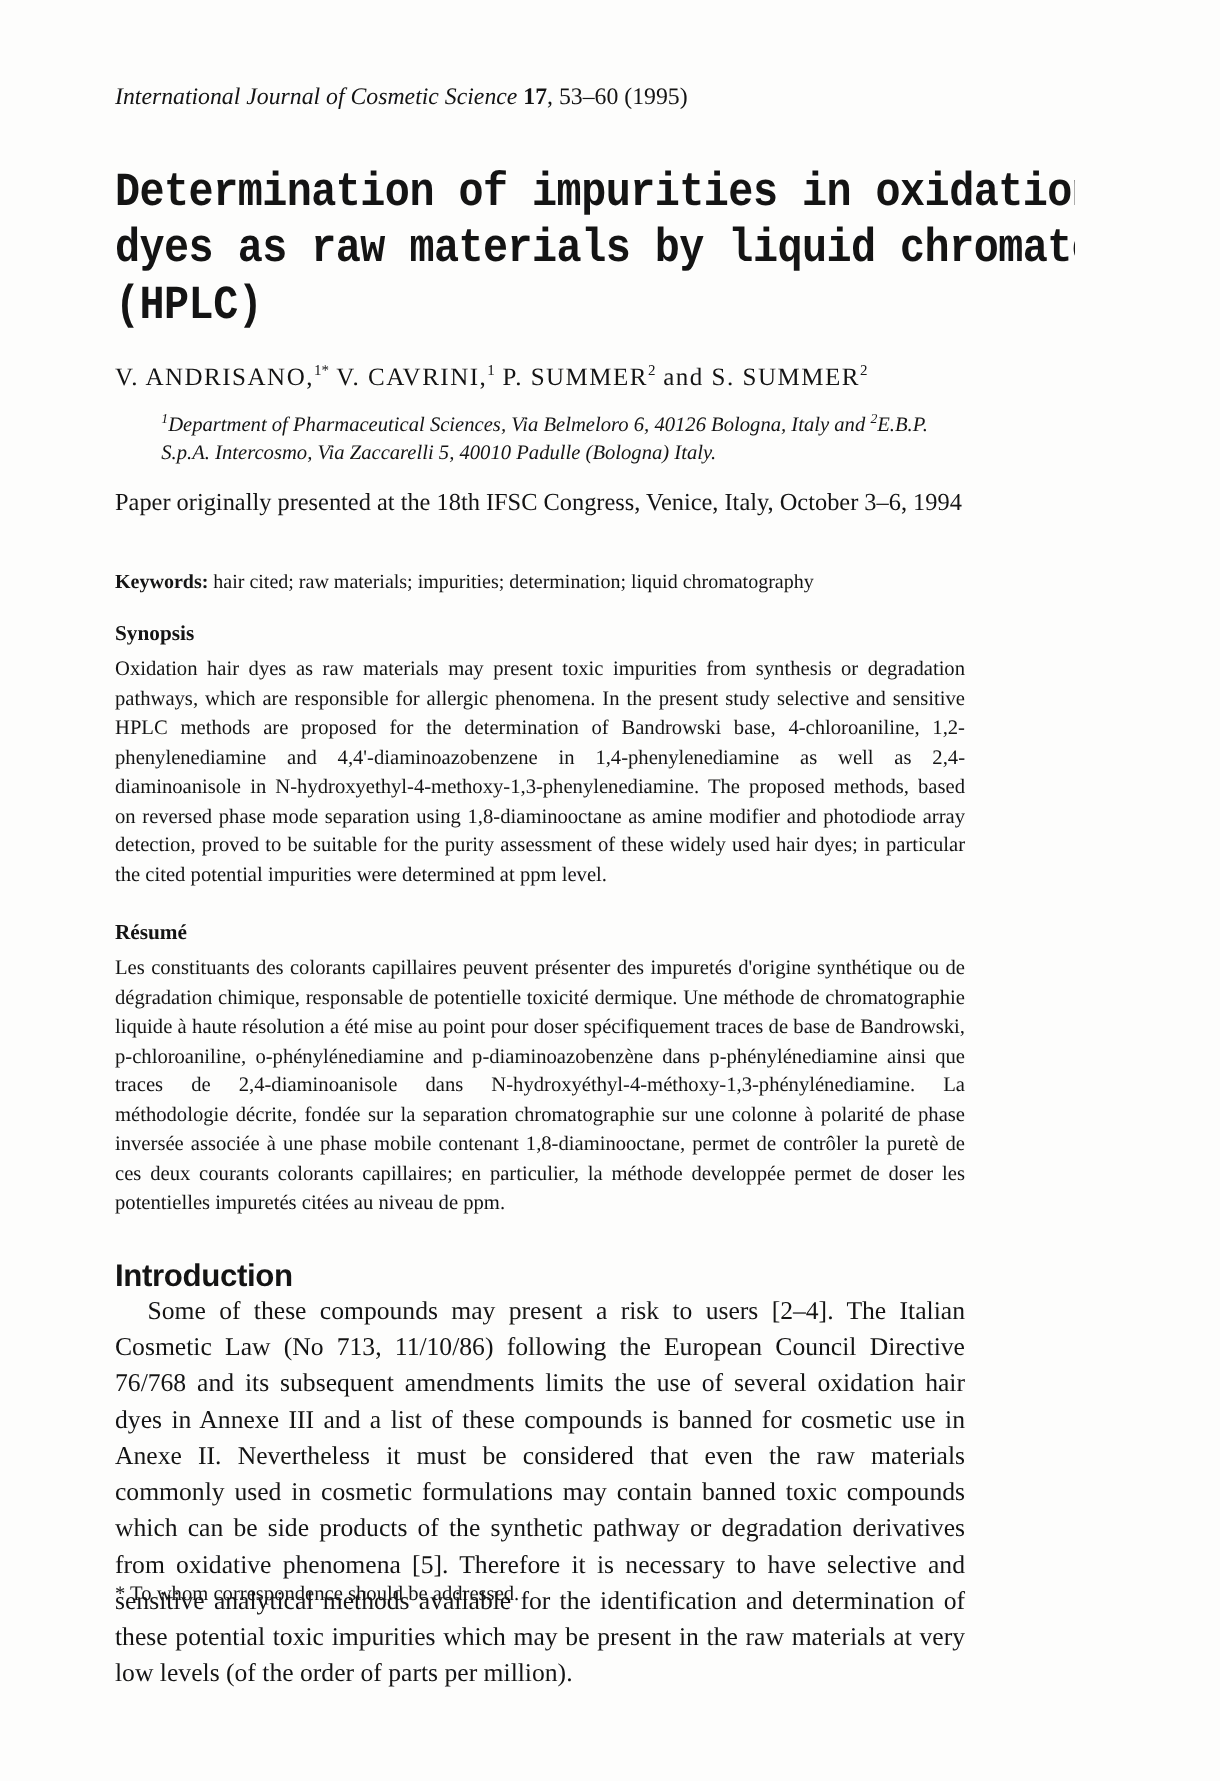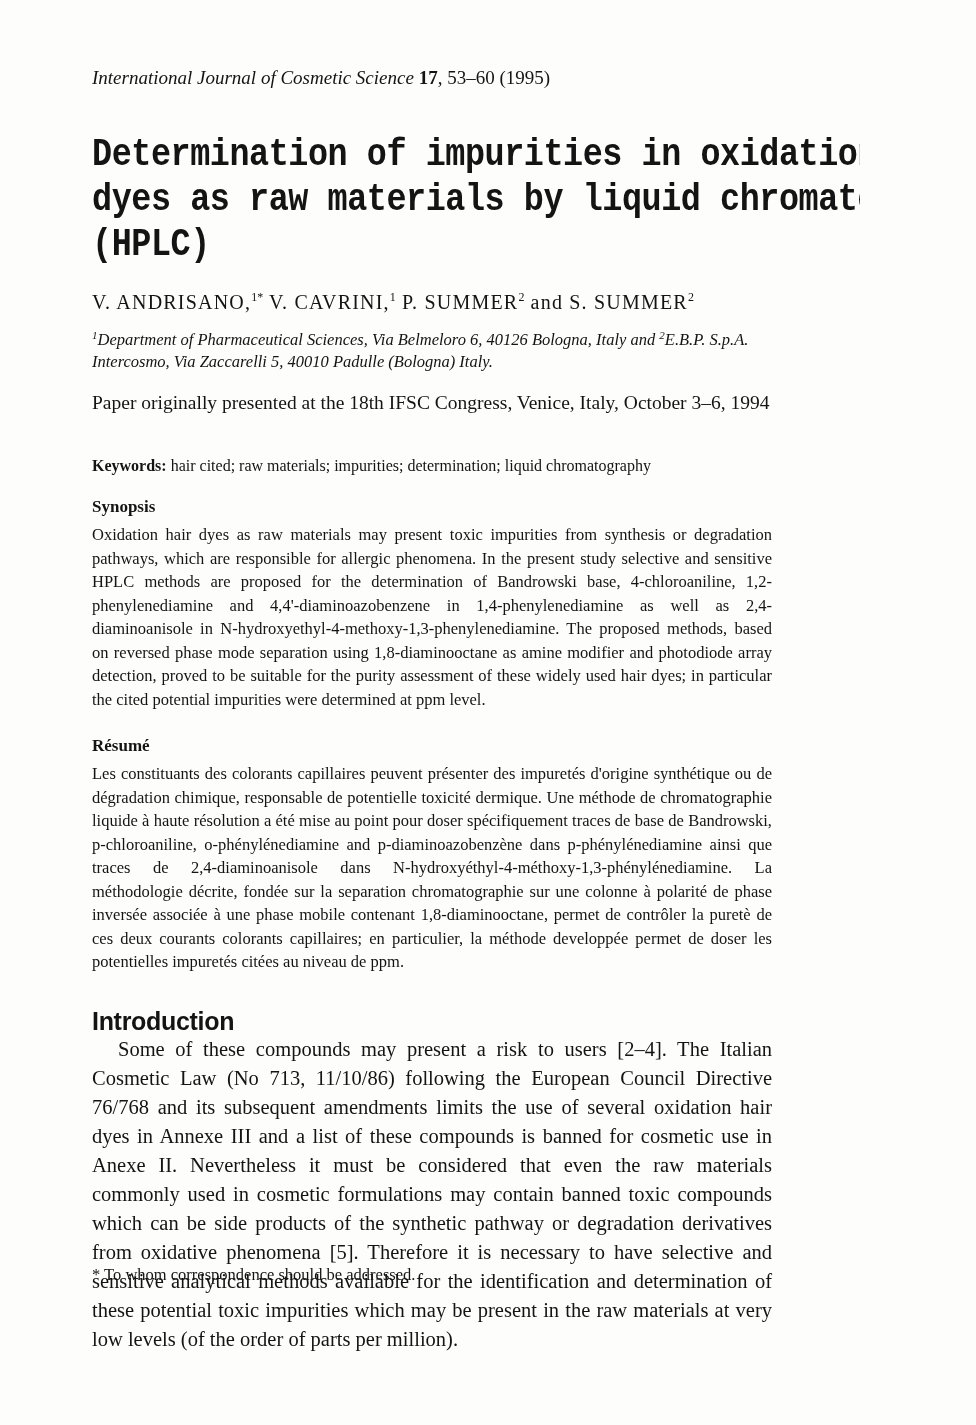--- a/index.html
+++ b/index.html
@@ -45,20 +45,21 @@
   sup {
     font-size: 12px;
     line-height: 0;
     letter-spacing: 0;
   }
   .affiliation {
     margin-top: 15px;
     font-size: 16.5px;
     line-height: 22px;
     font-style: italic;
+    margin-left: 37px;
   }
   .affiliation sup { font-size: 11px; }
   .presented {
     margin-top: 18px;
     font-size: 19.5px;
     line-height: 24px;
   }
   .keywords {
     margin-top: 40px;
     font-size: 16px;

